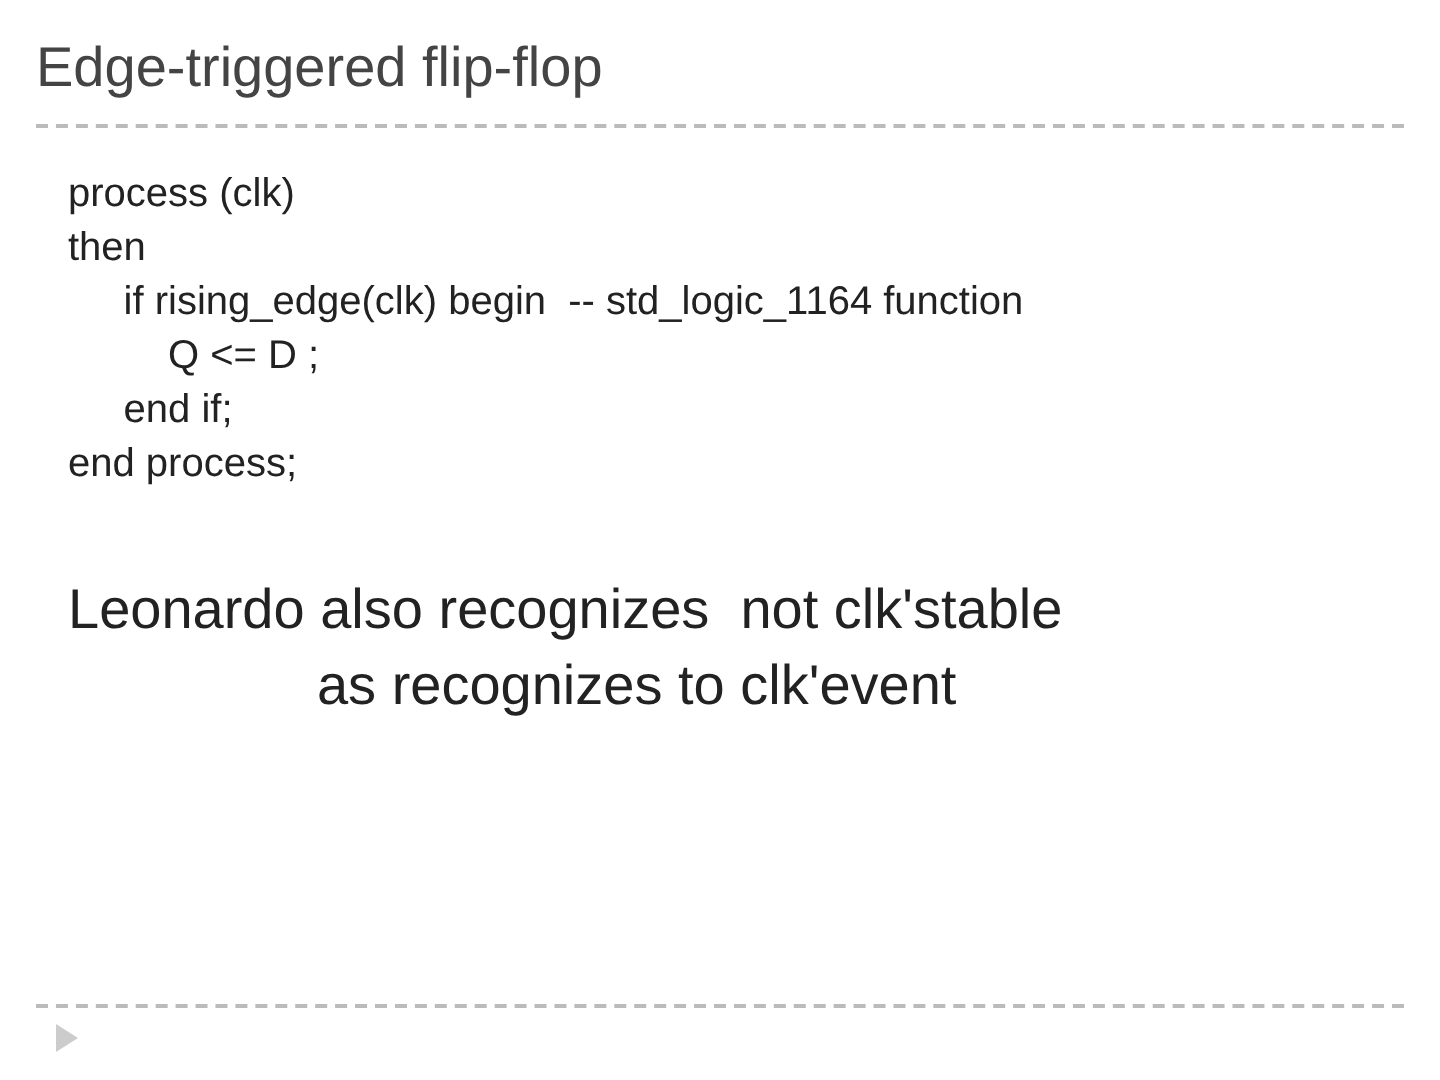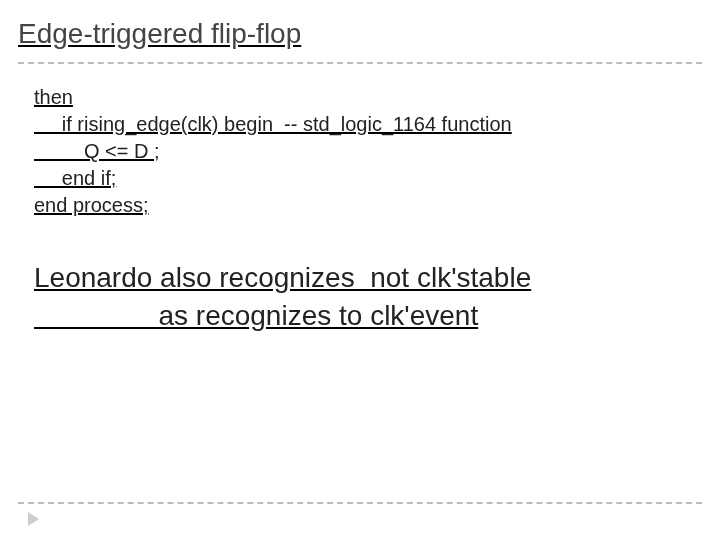--- a/index.html
+++ b/index.html
@@ -1,35 +1,36 @@
 <!DOCTYPE html>
 <html><head>
 <meta charset="utf-8">
 <style>
   * { margin: 0; padding: 0; box-sizing: border-box; }
   html, body { width: 720px; height: 540px; background: #fff; font-family: Verdana, Geneva, sans-serif; overflow: hidden; }
-  .slide { width: 720px; height: 540px; padding: 18px 18px 0 18px; position: relative; text-decoration: underline; }
+  .slide { width: 720px; height: 540px; padding: 18px 18px 0 18px; position: relative; }
   .title { font-size: 28px; color: #444; font-weight: 400; padding-bottom: 12px; font-family: Arial, sans-serif; }
   .dashed { border: none; border-top: 2px dashed #bbb; margin: 0 0 20px 0; }
   .subtitle { font-size: 20px; color: #b00000; margin-left: 16px; margin-bottom: 28px; font-family: Arial, sans-serif; }
   .code { font-size: 20px; color: #222; margin-left: 16px; line-height: 1.35; font-family: Verdana, Arial, sans-serif; }
   .code .line { white-space: pre; }
   .note { font-size: 28px; color: #222; margin-left: 16px; margin-top: 40px; line-height: 1.35; font-family: Verdana, Arial, sans-serif; }
   .note .line { white-space: pre; }
   .footer-rule { position: absolute; left: 18px; right: 18px; bottom: 36px; border: none; border-top: 2px dashed #bbb; }
   .bullet-icon { position: absolute; left: 28px; bottom: 14px; width: 0; height: 0; border-top: 7px solid transparent; border-bottom: 7px solid transparent; border-left: 11px solid #ccc; }
 </style>
 </head>
 <body>
 
 <div class="slide">
   <div class="title">Edge-triggered flip-flop</div>
   <hr class="dashed">
 
   <div class="code">
+    <div class="line">process (clk)</div>
     <div class="line">then</div>
     <div class="line">     if rising_edge(clk) begin  -- std_logic_1164 function</div>
     <div class="line">         Q &lt;= D ;</div>
     <div class="line">     end if;</div>
     <div class="line">end process;</div>
   </div>
 
   <div class="note">
     <div class="line">Leonardo also recognizes  not clk'stable</div>
     <div class="line">                as recognizes to clk'event</div>

